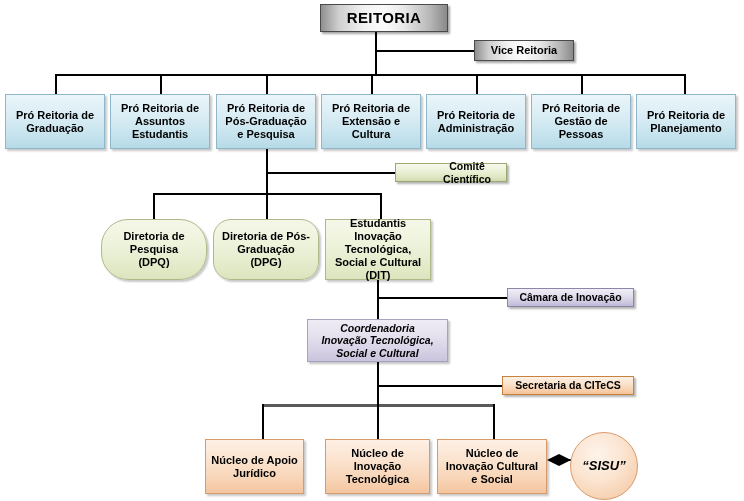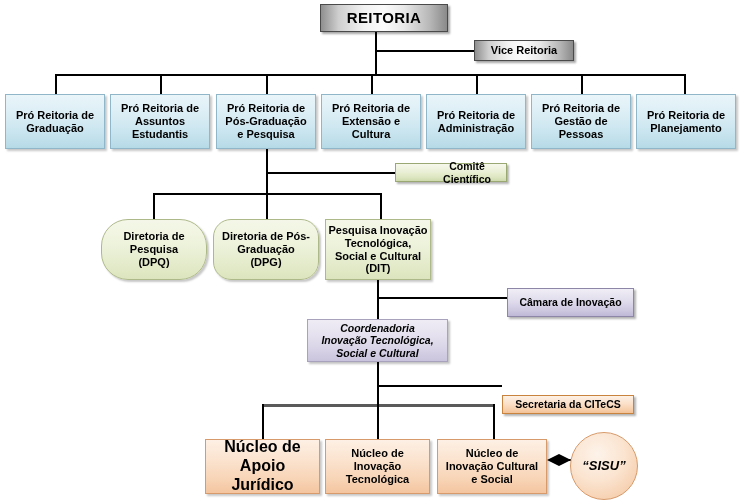--- a/index.html
+++ b/index.html
@@ -76,21 +76,20 @@
   
   .n-orange {
     border: 1px solid #d79a6a;
     background: linear-gradient(to bottom, #fdf0e4 0%, #fbe3cf 38%, #f8d4b6 74%, #f4c59f 100%);
     box-shadow: 2px 2px 2px rgba(0,0,0,0.22);
   }
   .n-orange-pill {
     border: 1px solid #c9833f;
     background: linear-gradient(to bottom, #fdf1e6 0%, #fbe0c9 45%, #f7cfab 80%, #f3c197 100%);
     box-shadow: 2px 2px 2px rgba(0,0,0,0.3);
-    margin-top: 19px;
   }
 
   
   .n-ellipse {
     border: 1px solid #d79a6a;
     border-radius: 50%;
     background: radial-gradient(circle at 40% 32%, #fdf3ea 0%, #fbe4d0 45%, #f6cfae 80%, #f2c099 100%);
     font-style: italic;
   }
 
@@ -191,34 +190,34 @@
   <div class="node n-green-pill" style="left:395px; top:163px; width:112px; height:19px; font-size:10.5px;">Comitê Científico</div>
 
   <div class="node n-green" style="left:101px; top:219px; width:106px; height:61px; font-size:11px;border-radius:27px;">Diretoria de
 Pesquisa
 (DPQ)</div>
 
   <div class="node n-green" style="left:213px; top:219px; width:106px; height:61px; font-size:11px;border-radius:18px;">Diretoria de Pós-
 Graduação
 (DPG)</div>
 
-  <div class="node n-green" style="left:325px; top:219px; width:106px; height:61px; font-size:11px;">Pesquisa Inovação
+  <div class="node n-green" style="left:325px; top:219px; width:106px; height:61px; font-size:11px;">Estudantis Inovação
 Tecnológica,
 Social e Cultural
 (DIT)</div>
 
-  <div class="node n-purple-pill" style="left:507px; top:288px; width:127px; height:29px; font-size:10.5px;">Câmara de Inovação</div>
+  <div class="node n-purple-pill" style="left:507px; top:288px; width:127px; height:19px; font-size:10.5px;">Câmara de Inovação</div>
 
   <div class="node n-purple" style="left:307px; top:319px; width:141px; height:43px; font-size:10.5px;">Coordenadoria
 Inovação Tecnológica,
 Social e Cultural</div>
 
   <div class="node n-orange-pill" style="left:502px; top:376px; width:132px; height:19px; font-size:10.5px;">Secretaria da CITeCS</div>
 
-  <div class="node n-orange" style="left:205px; top:439px; width:115px; height:55px; font-size:16px;">Núcleo de Apoio
+  <div class="node n-orange" style="left:205px; top:439px; width:99px; height:55px; font-size:11px;">Núcleo de Apoio
 Jurídico</div>
 
   <div class="node n-orange" style="left:325px; top:439px; width:105px; height:55px; font-size:11px;">Núcleo de
 Inovação
 Tecnológica</div>
 
   <div class="node n-orange" style="left:437px; top:439px; width:110px; height:55px; font-size:11px;">Núcleo de
 Inovação Cultural
 e Social</div>
 

